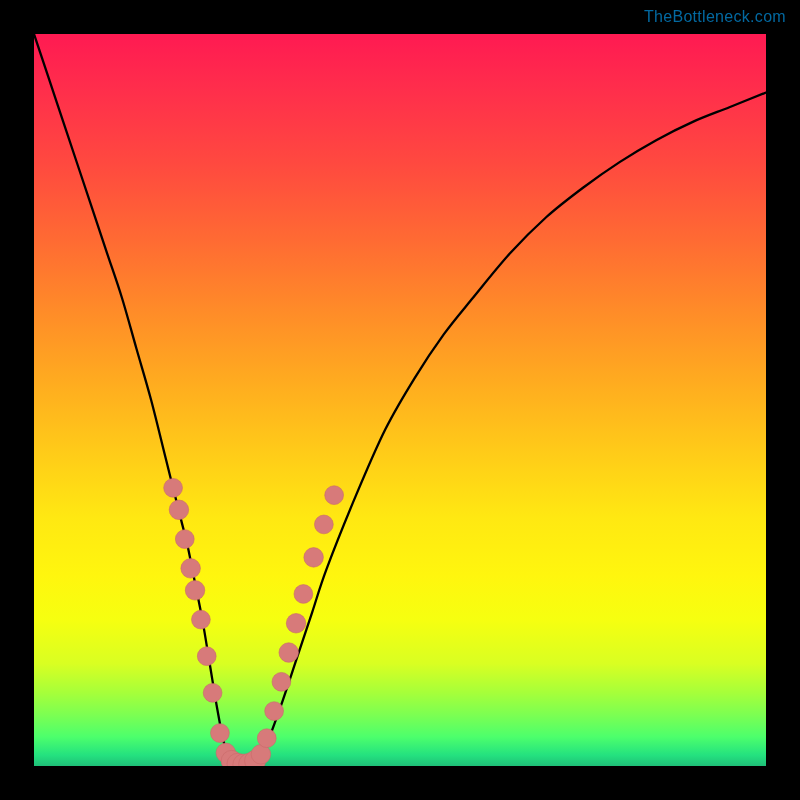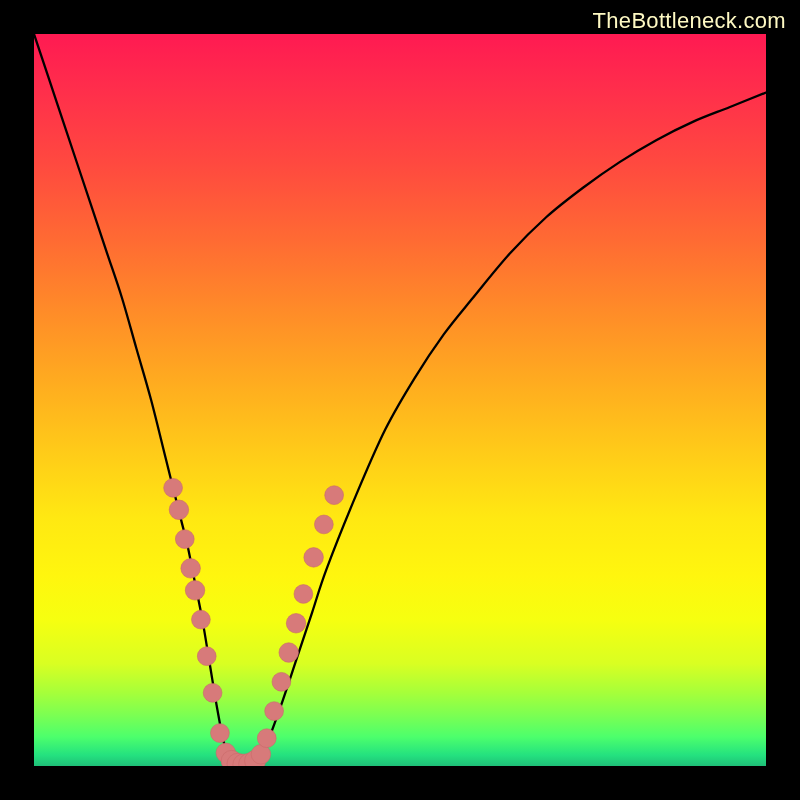--- a/index.html
+++ b/index.html
@@ -50,22 +50,22 @@
       #7cff52 93%,
       #4dff6c 96%,
       #24e27f 98.5%,
       #1fbf78 100%
     );
   }
   .watermark {
     position: absolute;
     top: 8px;
     right: 14px;
-    color: #fef9c3;
-    font-size: 22px;
+    color: #0369a1;
+    font-size: 16px;
     font-weight: 500;
     letter-spacing: 0.3px;
   }
   svg.curve {
     position: absolute;
     left: 0;
     top: 0;
     width: 732px;
     height: 732px;
   }

